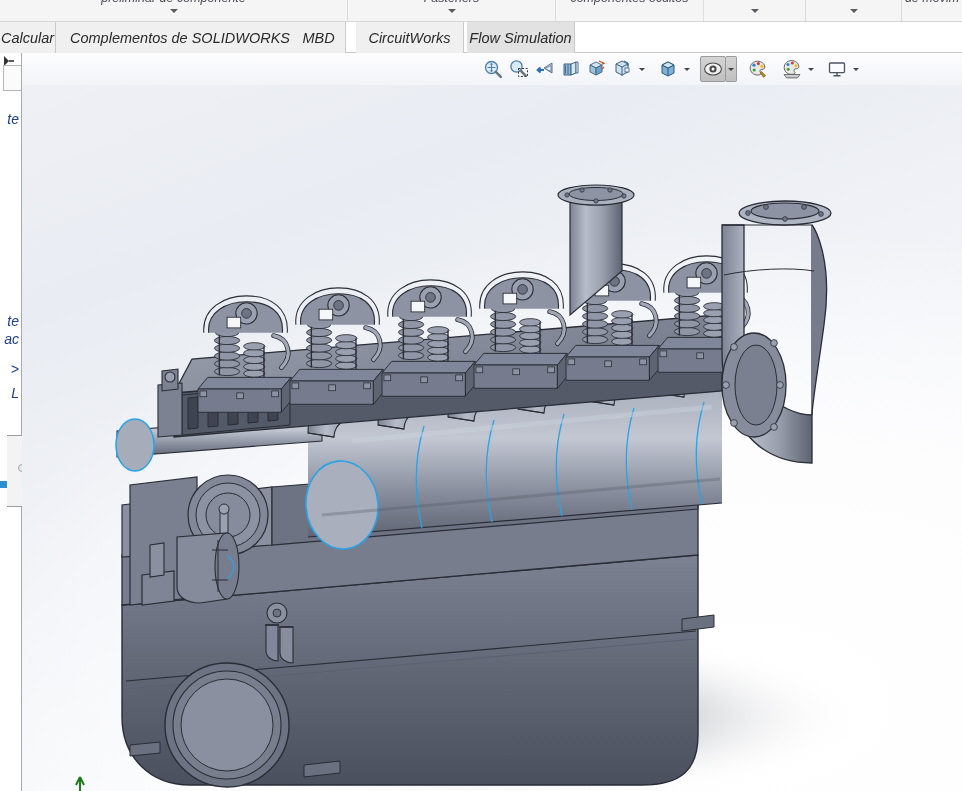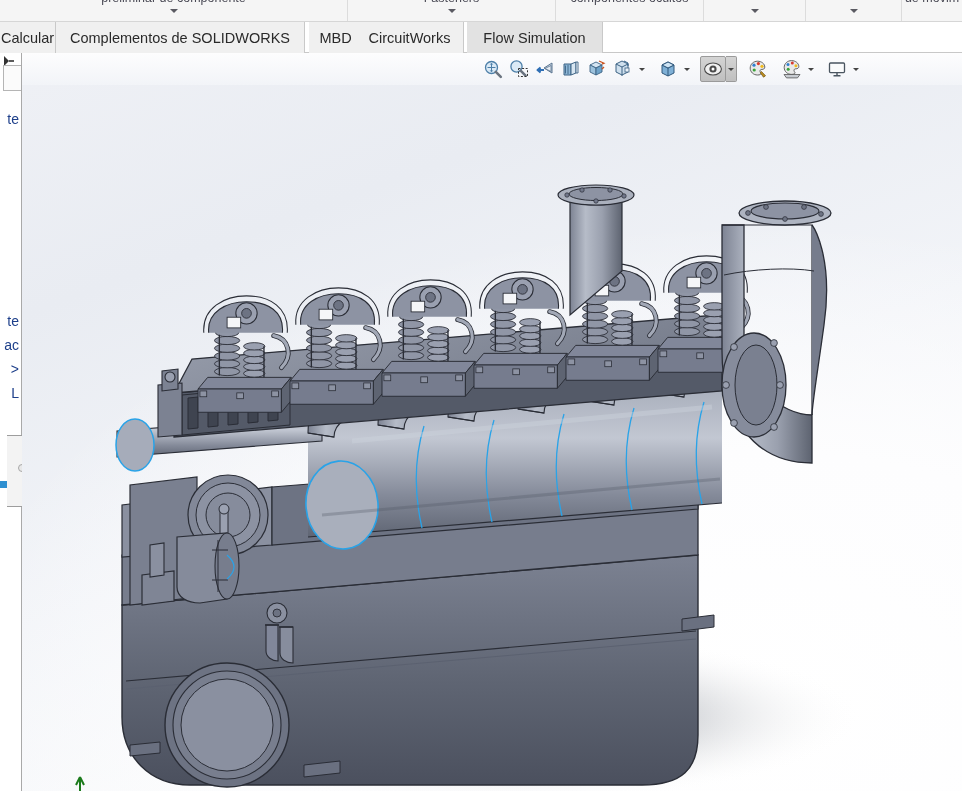--- a/index.html
+++ b/index.html
@@ -2,21 +2,21 @@
 <html><head>
 <meta charset="utf-8">
 <style>
   * { box-sizing: border-box; margin: 0; padding: 0; }
   html, body {
     width: 962px; height: 791px;
     overflow: hidden;
     font-family: "Liberation Sans", sans-serif;
     background: #ffffff;
   }
-  .app { position: relative; width: 962px; height: 791px; }
+  .app { position: relative; width: 962px; height: 791px; font-style: italic; }
 
   
   .ribbon-clip {
     position: absolute; left: 0; top: 0; width: 962px; height: 22px;
     background: #f5f5f5;
     border-bottom: 1px solid #d6d6d6;
     overflow: hidden;
   }
   .ribbon-group {
     position: absolute; top: 0; height: 22px;
@@ -169,27 +169,27 @@
     </div>
   </div>
 
   <div class="tabstrip">
     <div class="tab first" style="left:0px;width:56px;">
       <span>Calcular</span>
     </div>
     <div class="tab" style="left:56px;width:249px;justify-content:center;">
       <span>Complementos de SOLIDWORKS</span>
     </div>
-    <div class="tab" style="left:309px;width:54px;">
+    <div class="tab" style="left:292px;width:54px;">
       <span>MBD</span>
     </div>
     <div class="tab" style="left:356px;width:108px;align-items:center;">
       <span>CircuitWorks</span>
     </div>
-    <div class="tab active" style="left:467px;width:136px;">
+    <div class="tab active" style="left:467px;width:108px;">
       <span>Flow Simulation</span>
     </div>
   </div>
 
   <div class="viewbar">
     <div class="tb-topline"></div>
     <div class="tb-wrap" style="left:480px;">
 
       <div class="tb-btn">
         <svg width="22" height="22" viewBox="0 0 22 22">
@@ -322,21 +322,21 @@
     <div class="lp-arrowicon">
       <svg width="14" height="12" viewBox="0 0 14 12">
         <path d="M3 1l5 5-5 5z" fill="#333"></path>
         <path d="M8 6h5" stroke="#333" stroke-width="1.6"></path>
       </svg>
     </div>
     <div class="lp-minibox"></div>
 
     <div class="lp-frag" style="top:58px;">te</div>
     <div class="lp-frag" style="top:260px;">te</div>
-    <div class="lp-frag" style="top:284px;">ac</div>
+    <div class="lp-frag" style="top:278px;">ac</div>
     <div class="lp-frag" style="top:308px;">&gt;</div>
     <div class="lp-frag" style="top:332px;">L </div>
 
     <div class="lp-bluebar"></div>
   </div>
 
   <div class="lp-tab">
     <div class="lp-tab-dot"></div>
   </div>
 

